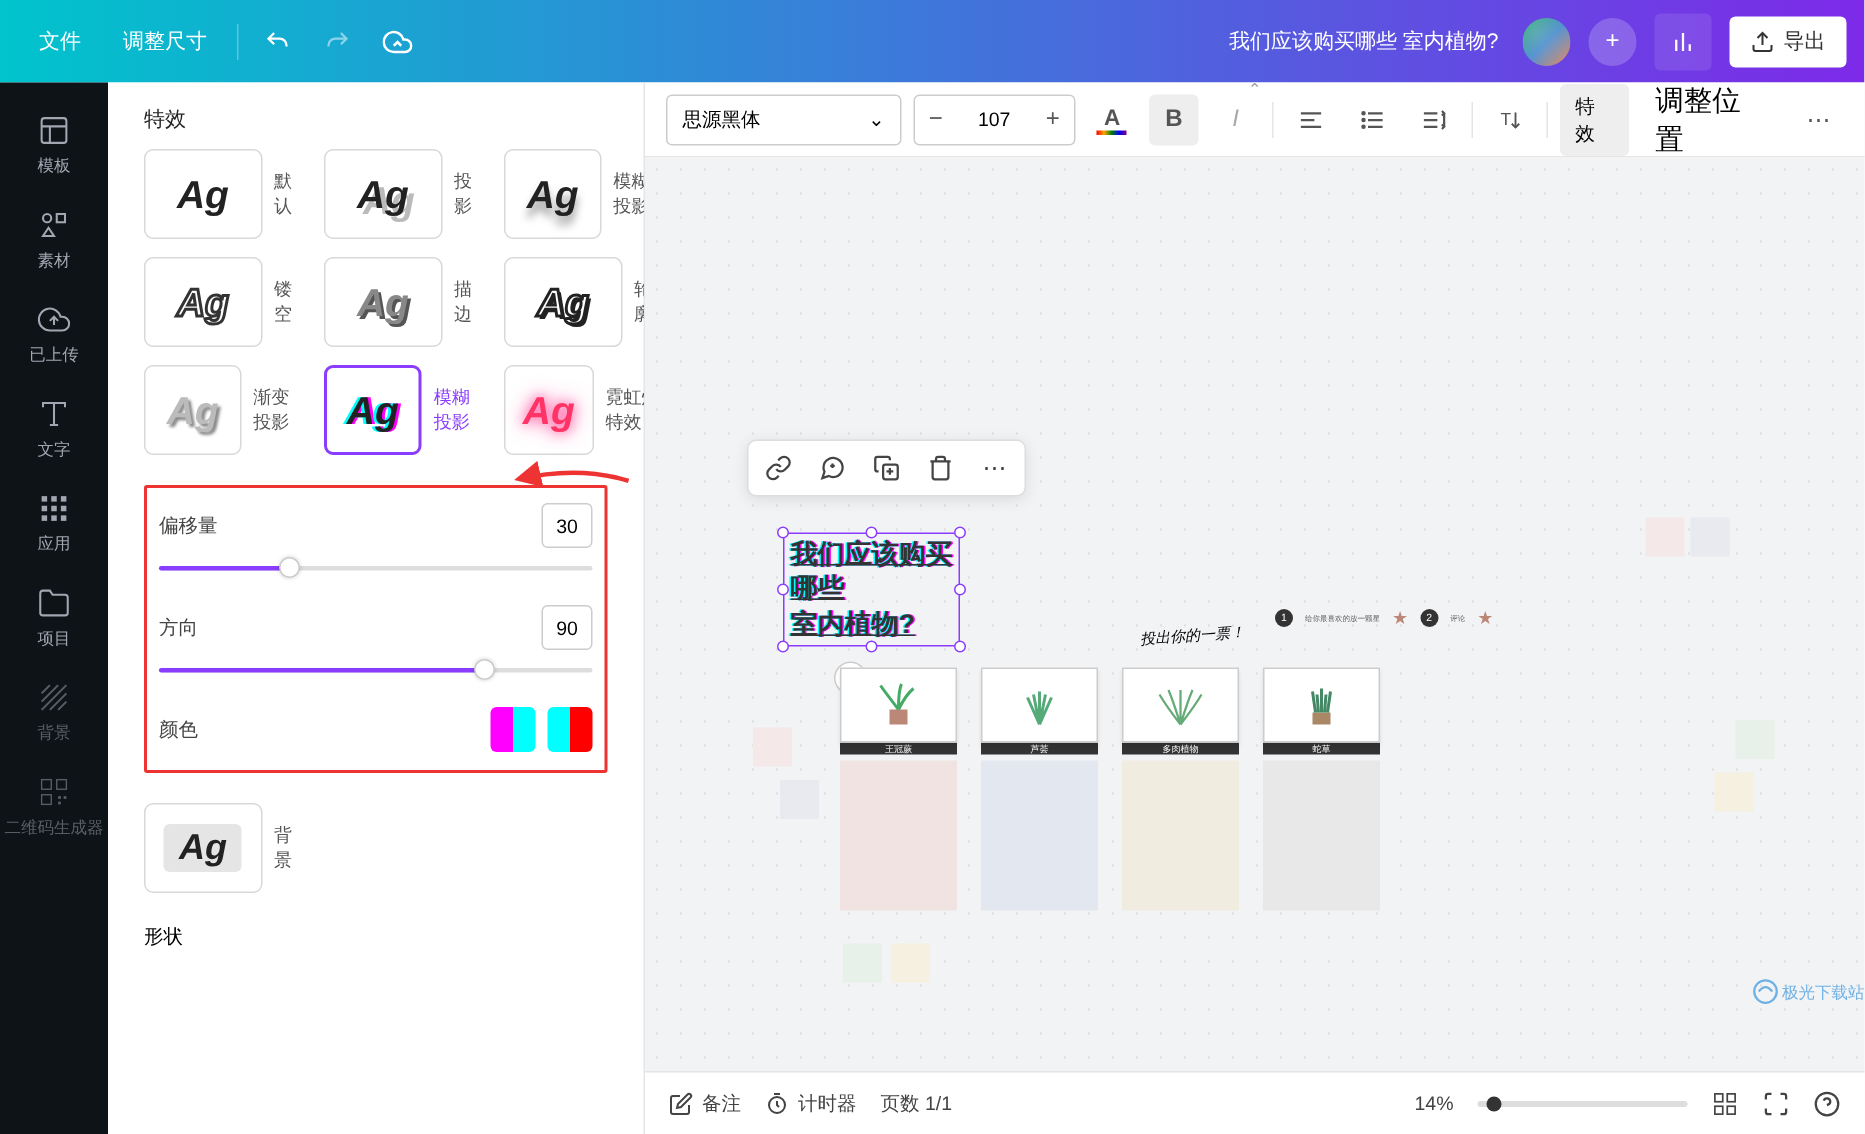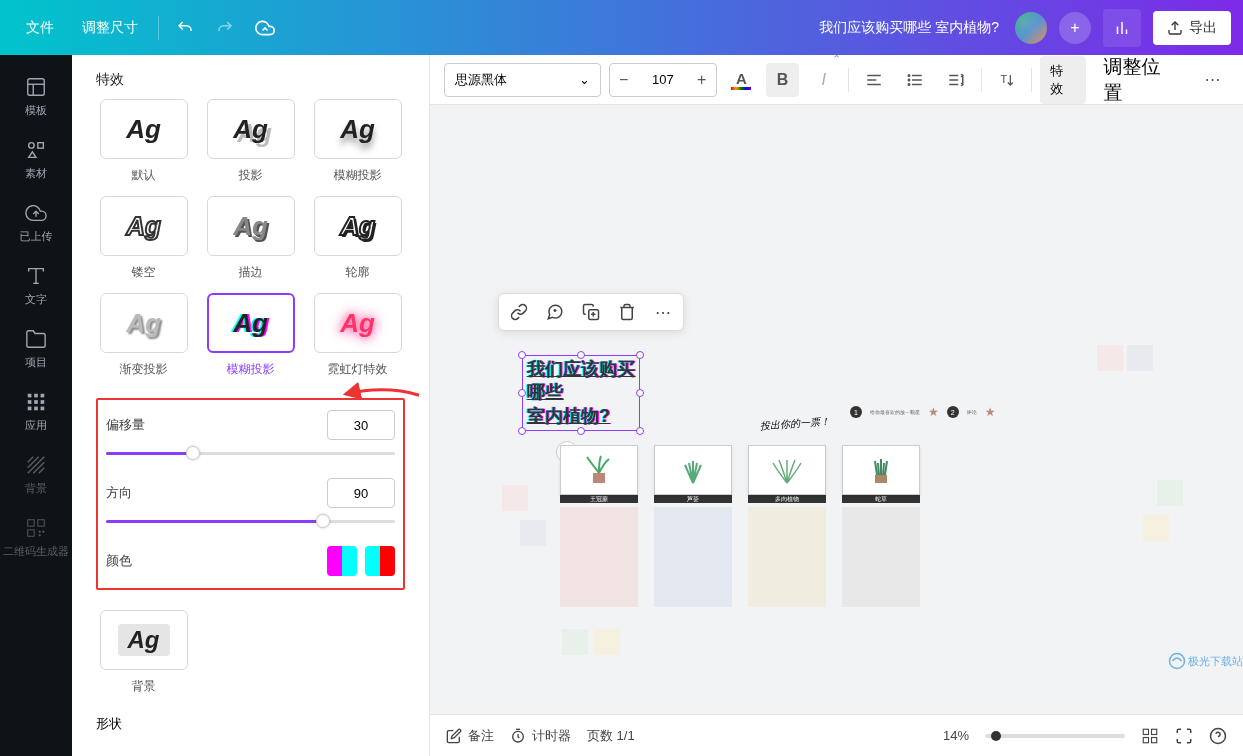--- a/index.html
+++ b/index.html
@@ -23,40 +23,40 @@
     .sidebar-item { width: 100%; padding: 10px 0; display: flex; flex-direction: column; align-items: center; gap: 4px; color: #a0a7b1; cursor: pointer; font-size: 11px; }
     .sidebar-icon { width: 24px; height: 24px; display: flex; align-items: center; justify-content: center; }
     
     
     .effects-panel { position: absolute; left: 72px; top: 55px; width: 358px; height: calc(100% - 55px); background: #fff; border-right: 1px solid #e5e5e5; display: flex; flex-direction: column; }
     .effects-header { padding: 16px 24px 10px; font-size: 14px; font-weight: 500; color: #222; }
     .effects-scroll { flex: 1; overflow-y: auto; padding: 0 24px 20px; }
     .effects-scroll::-webkit-scrollbar { width: 10px; }
     .effects-scroll::-webkit-scrollbar-thumb { background: #ccc; border-radius: 5px; }
     .effects-grid { display: grid; grid-template-columns: repeat(3, 1fr); gap: 12px 12px; }
-    .effect-card { display: flex; flex-direction: column; align-items: center; gap: 8px; }
+    .effect-card { display: flex; flex-direction: row; align-items: center; gap: 8px; }
     .effect-preview { width: 88px; height: 60px; border: 1px solid #d8d8d8; border-radius: 6px; display: flex; align-items: center; justify-content: center; font-size: 26px; font-weight: 700; font-style: italic; background: #fff; cursor: pointer; position: relative; }
     .effect-preview.selected { border: 2px solid #8b3dff; }
     .effect-label { font-size: 12px; color: #555; }
     
     .ag-default { color: #222; }
     .ag-proj { color: #222; text-shadow: 4px 4px 0 #bbb; }
     .ag-blur-proj { color: #222; text-shadow: 0 6px 6px #999; }
     .ag-hollow { color: transparent; -webkit-text-stroke: 2px #333; }
     .ag-stroke { color: #888; text-shadow: 2px 2px 0 #555; }
     .ag-outline { color: #fff; -webkit-text-stroke: 2px #222; text-shadow:2px 2px 0 #222; }
     .ag-grad-proj { color: #bbb; text-shadow: 2px 2px 2px #888; }
     .ag-glitch { color: #222; text-shadow: -2px 0 #0ff, 2px 0 #f0f; }
     .ag-neon { color: #f36; text-shadow: 0 0 8px #f6a, 0 0 14px #f6a; }
     .ag-bg { background: #e5e5e5; color: #222; padding: 2px 10px; border-radius: 4px; font-size:24px; }
     
     .controls { margin-top: 20px; border: 2px solid #e33; padding: 10px 8px 12px; position: relative; border-radius: 2px; }
     .control-row { display: flex; align-items: center; justify-content: space-between; margin-bottom: 6px; }
     .control-label { font-size: 13px; color: #444; }
-    .control-input { width: 68px; height: 30px; border: 1px solid #ccc; border-radius: 4px; text-align: center; font-size: 13px; }
+    .control-input { width: 34px; height: 30px; border: 1px solid #ccc; border-radius: 4px; text-align: center; font-size: 13px; }
     .slider { width: 100%; margin-bottom: 18px; position: relative; height: 14px; display: flex; align-items: center; }
     .slider-track { height: 3px; background: #ddd; width: 100%; border-radius: 2px; position: relative; }
     .slider-fill { position: absolute; left: 0; height: 3px; background: #8b3dff; border-radius: 2px; }
     .slider-thumb { position: absolute; width: 14px; height: 14px; border-radius: 50%; background: #fff; border: 1px solid #ccc; box-shadow: 0 0 3px rgba(0,0,0,0.2); top: 50%; transform: translate(-50%, -50%); }
     .color-row { display: flex; align-items: center; justify-content: space-between; }
     .color-swatches { display: flex; gap: 8px; }
     .color-swatch { width: 30px; height: 30px; border-radius: 4px; cursor: pointer; }
     .sw1 { background: linear-gradient(90deg, #f0f 50%, #0ff 50%); }
     .sw2 { background: linear-gradient(90deg, #0ff 50%, #f00 50%); }
     
@@ -206,41 +206,41 @@
         <svg width="22" height="22" viewBox="0 0 24 24" fill="none" stroke="currentColor" stroke-width="1.5">
           <polyline points="4 7 4 4 20 4 20 7"></polyline>
           <line x1="9" y1="20" x2="15" y2="20"></line>
           <line x1="12" y1="4" x2="12" y2="20"></line>
         </svg>
       </div>
     <span>文字</span>
   </div>
   <div class="sidebar-item">
     <div class="sidebar-icon">
-        <svg width="22" height="22" viewBox="0 0 24 24" fill="none" stroke="currentColor" stroke-width="1.5">
-          <path d="M22 19a2 2 0 01-2 2H4a2 2 0 01-2-2V5a2 2 0 012-2h5l2 3h9a2 2 0 012 2z"></path>
-        </svg>
-      </div>
-    <span>项目</span>
-  </div>
-  <div class="sidebar-item">
-    <div class="sidebar-icon">
         <svg width="22" height="22" viewBox="0 0 24 24" fill="currentColor">
           <rect x="3" y="3" width="4" height="4"></rect>
           <rect x="10" y="3" width="4" height="4"></rect>
           <rect x="17" y="3" width="4" height="4"></rect>
           <rect x="3" y="10" width="4" height="4"></rect>
           <rect x="10" y="10" width="4" height="4"></rect>
           <rect x="17" y="10" width="4" height="4"></rect>
           <rect x="3" y="17" width="4" height="4"></rect>
           <rect x="10" y="17" width="4" height="4"></rect>
           <rect x="17" y="17" width="4" height="4"></rect>
         </svg>
       </div>
     <span>应用</span>
+  </div>
+  <div class="sidebar-item">
+    <div class="sidebar-icon">
+        <svg width="22" height="22" viewBox="0 0 24 24" fill="none" stroke="currentColor" stroke-width="1.5">
+          <path d="M22 19a2 2 0 01-2 2H4a2 2 0 01-2-2V5a2 2 0 012-2h5l2 3h9a2 2 0 012 2z"></path>
+        </svg>
+      </div>
+    <span>项目</span>
   </div>
   <div class="sidebar-item" style="opacity:0.5">
     <div class="sidebar-icon">
         <svg width="22" height="22" viewBox="0 0 24 24" fill="none" stroke="currentColor" stroke-width="1.5">
           <line x1="3" y1="21" x2="21" y2="3"></line>
           <line x1="3" y1="15" x2="15" y2="3"></line>
           <line x1="3" y1="9" x2="9" y2="3"></line>
           <line x1="9" y1="21" x2="21" y2="9"></line>
           <line x1="15" y1="21" x2="21" y2="15"></line>
         </svg>

